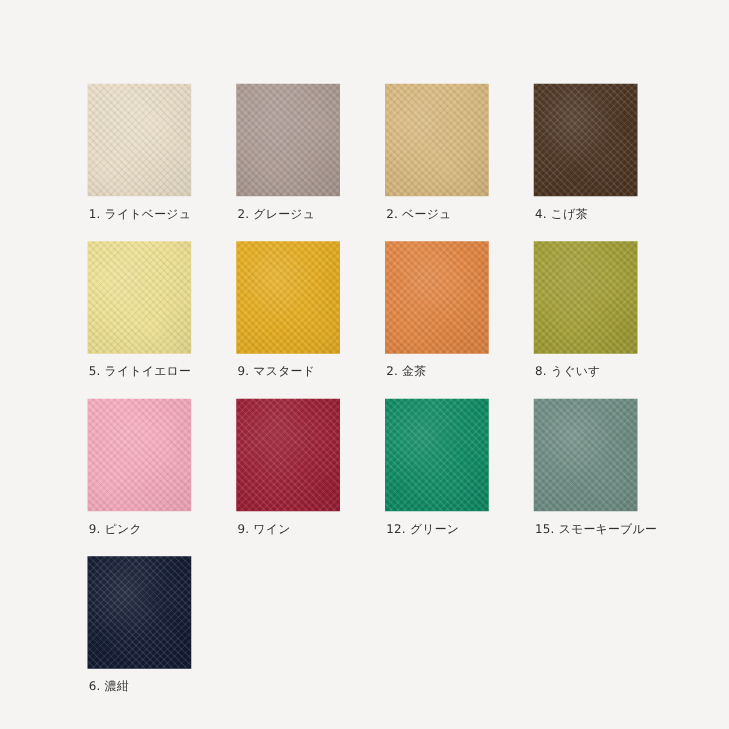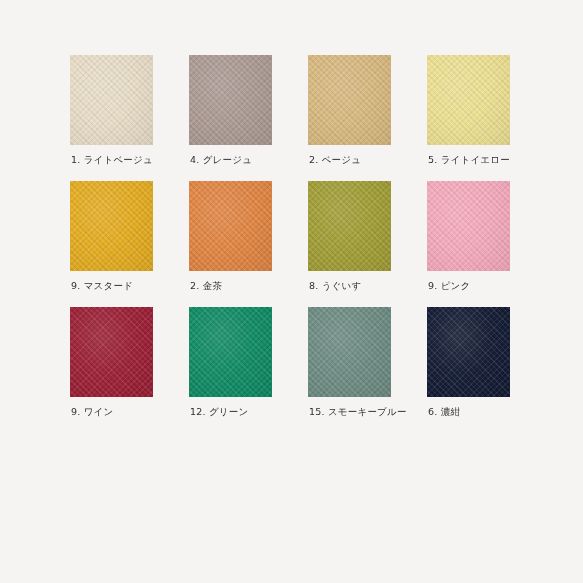--- a/index.html
+++ b/index.html
@@ -27,20 +27,21 @@
     display: grid;
     grid-template-columns: repeat(4, 119px);
     grid-template-rows: repeat(4, 126px);
     width: 476px;
   }
 
   .swatch-cell {
     position: relative;
     width: 119px;
     height: 98px;
+    margin-top: 12px;
   }
 
   .swatch-chip {
     position: relative;
     width: 83px;
     height: 90px;
     overflow: hidden;
     background-color: #ccc;
   }
 
@@ -107,28 +108,32 @@
 <div id="swatch-board">
   <div class="swatch-grid">
 
     <div class="swatch-cell">
       <div class="swatch-chip" style="background-color: rgb(231, 220, 198);"></div>
       <div class="swatch-label">1. ライトベージュ</div>
     </div>
 
     <div class="swatch-cell">
       <div class="swatch-chip" style="background-color: rgb(171, 154, 147);"></div>
-      <div class="swatch-label">4. グレージュ</div>
+      <div class="swatch-label">2. グレージュ</div>
     </div>
 
     <div class="swatch-cell">
       <div class="swatch-chip" style="background-color: rgb(215, 184, 127);"></div>
       <div class="swatch-label">2. ベージュ</div>
     </div>
 
+    <div class="swatch-cell">
+      <div class="swatch-chip" style="background-color: rgb(76, 52, 34);"></div>
+      <div class="swatch-label">4. こげ茶</div>
+    </div>
 
     <div class="swatch-cell">
       <div class="swatch-chip" style="background-color: rgb(236, 223, 146);"></div>
       <div class="swatch-label">5. ライトイエロー</div>
     </div>
 
     <div class="swatch-cell">
       <div class="swatch-chip" style="background-color: rgb(227, 171, 32);"></div>
       <div class="swatch-label">9. マスタード</div>
     </div>

